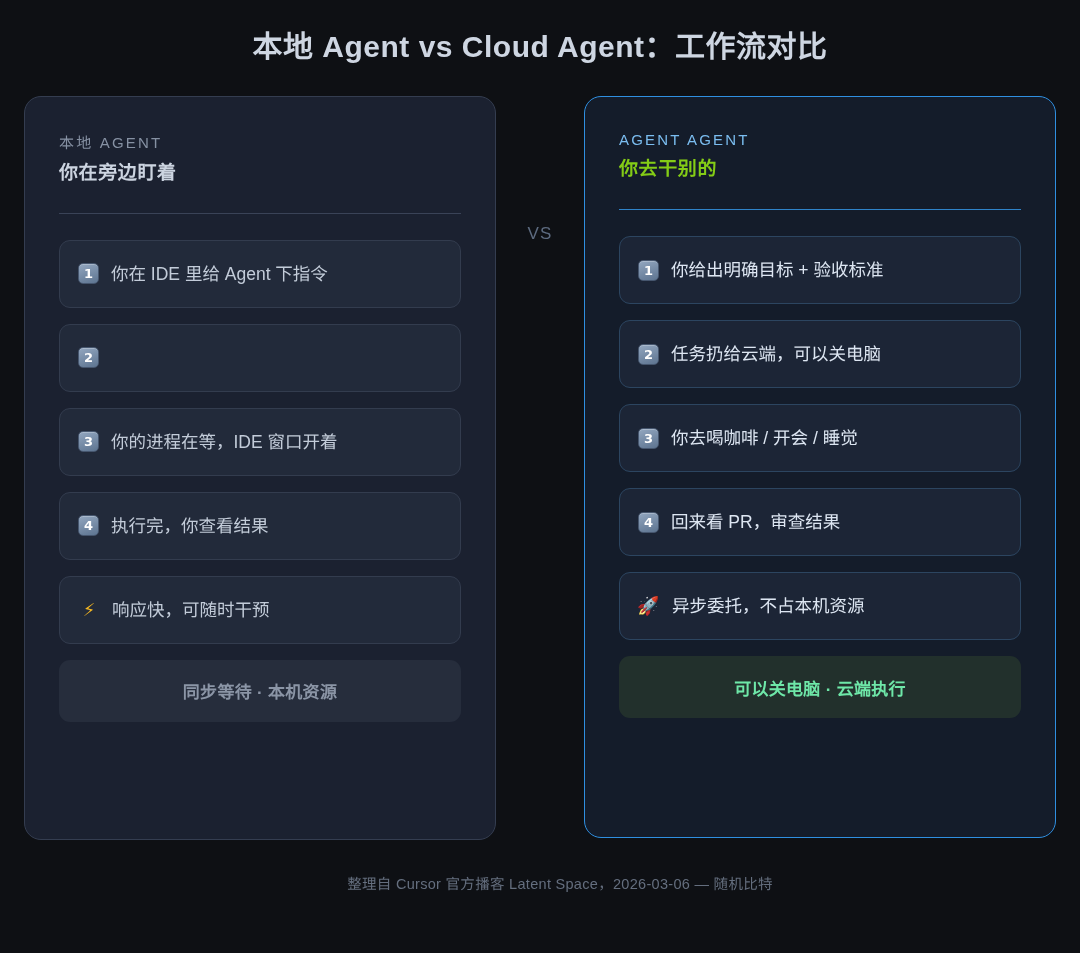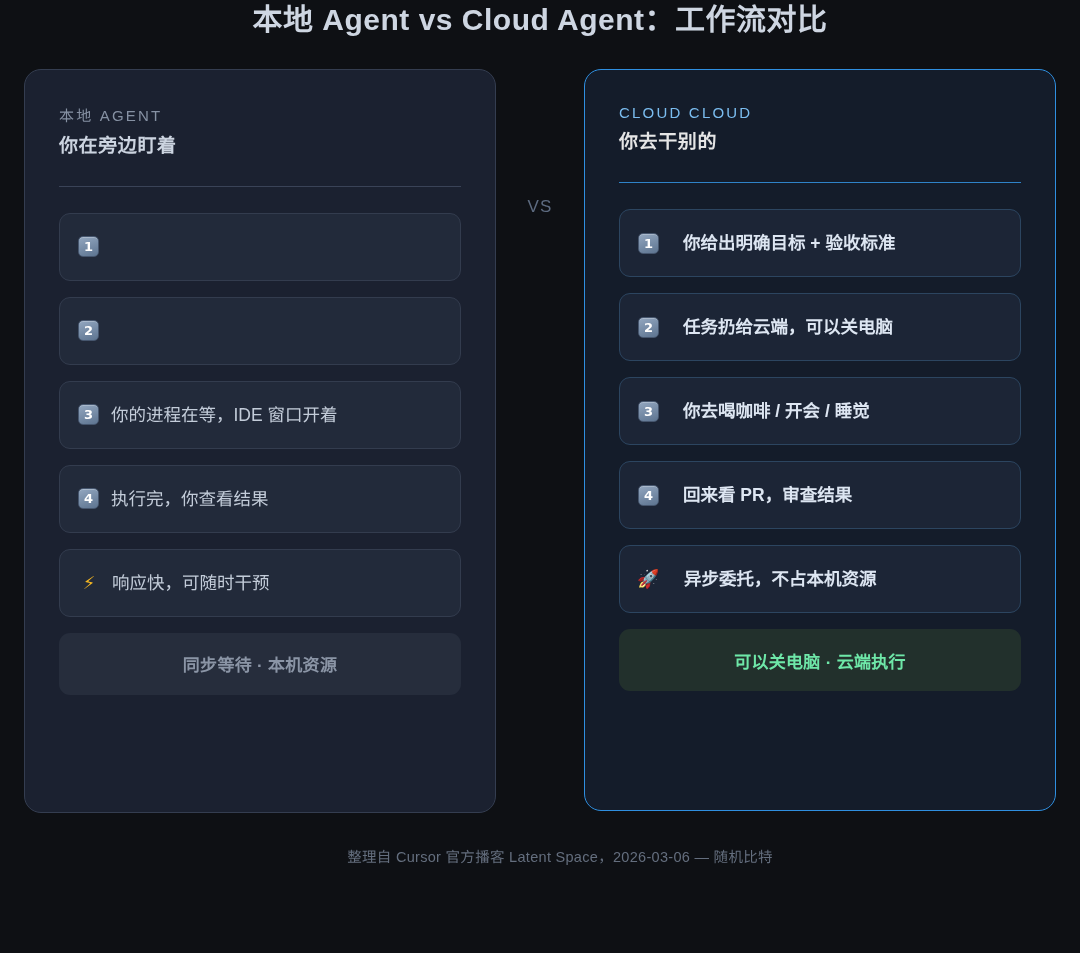--- a/index.html
+++ b/index.html
@@ -25,20 +25,21 @@
     flex-direction: column;
   }
 
   
   .title {
     text-align: center;
     font-size: 30px;
     font-weight: 700;
     letter-spacing: 0.5px;
     color: #ced6e2;
+    margin-top: 27px;
     line-height: 1.3;
   }
 
   
   .compare {
     display: flex;
     align-items: flex-start;
     justify-content: center;
     margin-top: 30px;
     padding: 0 24px;
@@ -91,21 +92,21 @@
   .eyebrow-local { color: #8691a3; }
   .eyebrow-cloud { color: #7bbdf0; }
 
   .panel-heading {
     font-size: 19px;
     font-weight: 700;
     letter-spacing: 0.6px;
     line-height: 1.25;
   }
   .heading-local { color: #ccd4e0; }
-  .heading-cloud { color: #e5e5e5; }
+  .heading-cloud { color: #84cc16; }
 
   .rule {
     height: 1px;
     margin-top: 28px;
     margin-bottom: 26px;
   }
   .rule-local { background: #3a4357; }
   .rule-cloud { background: #2f83c8; height: 1.5px; }
 
   
@@ -135,21 +136,21 @@
     background: #1c2536;
     border: 1px solid #2c4straight;
     border: 1px solid #2c4560;
   }
 
   .step-text {
     font-size: 17.5px;
     line-height: 1.4;
   }
   .step-local .step-text { color: #c3ccd9; font-weight: 400; }
-  .step-cloud .step-text { color: #dde6f2; font-weight: 700; margin-left: 12px; }
+  .step-cloud .step-text { color: #dde6f2; font-weight: 400; }
 
   
   .keycap {
     flex: 0 0 auto;
     width: 21px;
     height: 21px;
     border-radius: 5px;
     background: linear-gradient(160deg, #8fa3bd 0%, #5e7governance 60%);
     background: linear-gradient(160deg, #93a7c0 0%, #5d7characteristics 100%);
     background: linear-gradient(160deg, #93a7c0 0%, #5d7490 100%);
@@ -219,20 +220,21 @@
   <div class="compare">
 
     <section class="panel panel-local">
       <div class="eyebrow eyebrow-local">本地 AGENT</div>
       <div class="panel-heading heading-local">你在旁边盯着</div>
       <div class="rule rule-local"></div>
 
       <ul class="steps">
         <li class="step step-local">
           <span class="keycap">1</span>
+          <span class="step-text">你在 IDE 里给 Agent 下指令</span>
         </li>
         <li class="step step-local">
           <span class="keycap">2</span>
         </li>
         <li class="step step-local">
           <span class="keycap">3</span>
           <span class="step-text">你的进程在等，IDE 窗口开着</span>
         </li>
         <li class="step step-local">
           <span class="keycap">4</span>
@@ -245,21 +247,21 @@
       </ul>
 
       <div class="badge badge-local">同步等待 · 本机资源</div>
     </section>
 
     <div class="vs-col">
       <span class="vs-label">VS</span>
     </div>
 
     <section class="panel panel-cloud">
-      <div class="eyebrow eyebrow-cloud">CLOUD CLOUD</div>
+      <div class="eyebrow eyebrow-cloud">AGENT AGENT</div>
       <div class="panel-heading heading-cloud">你去干别的</div>
       <div class="rule rule-cloud"></div>
 
       <ul class="steps">
         <li class="step step-cloud">
           <span class="keycap">1</span>
           <span class="step-text">你给出明确目标 + 验收标准</span>
         </li>
         <li class="step step-cloud">
           <span class="keycap">2</span>

